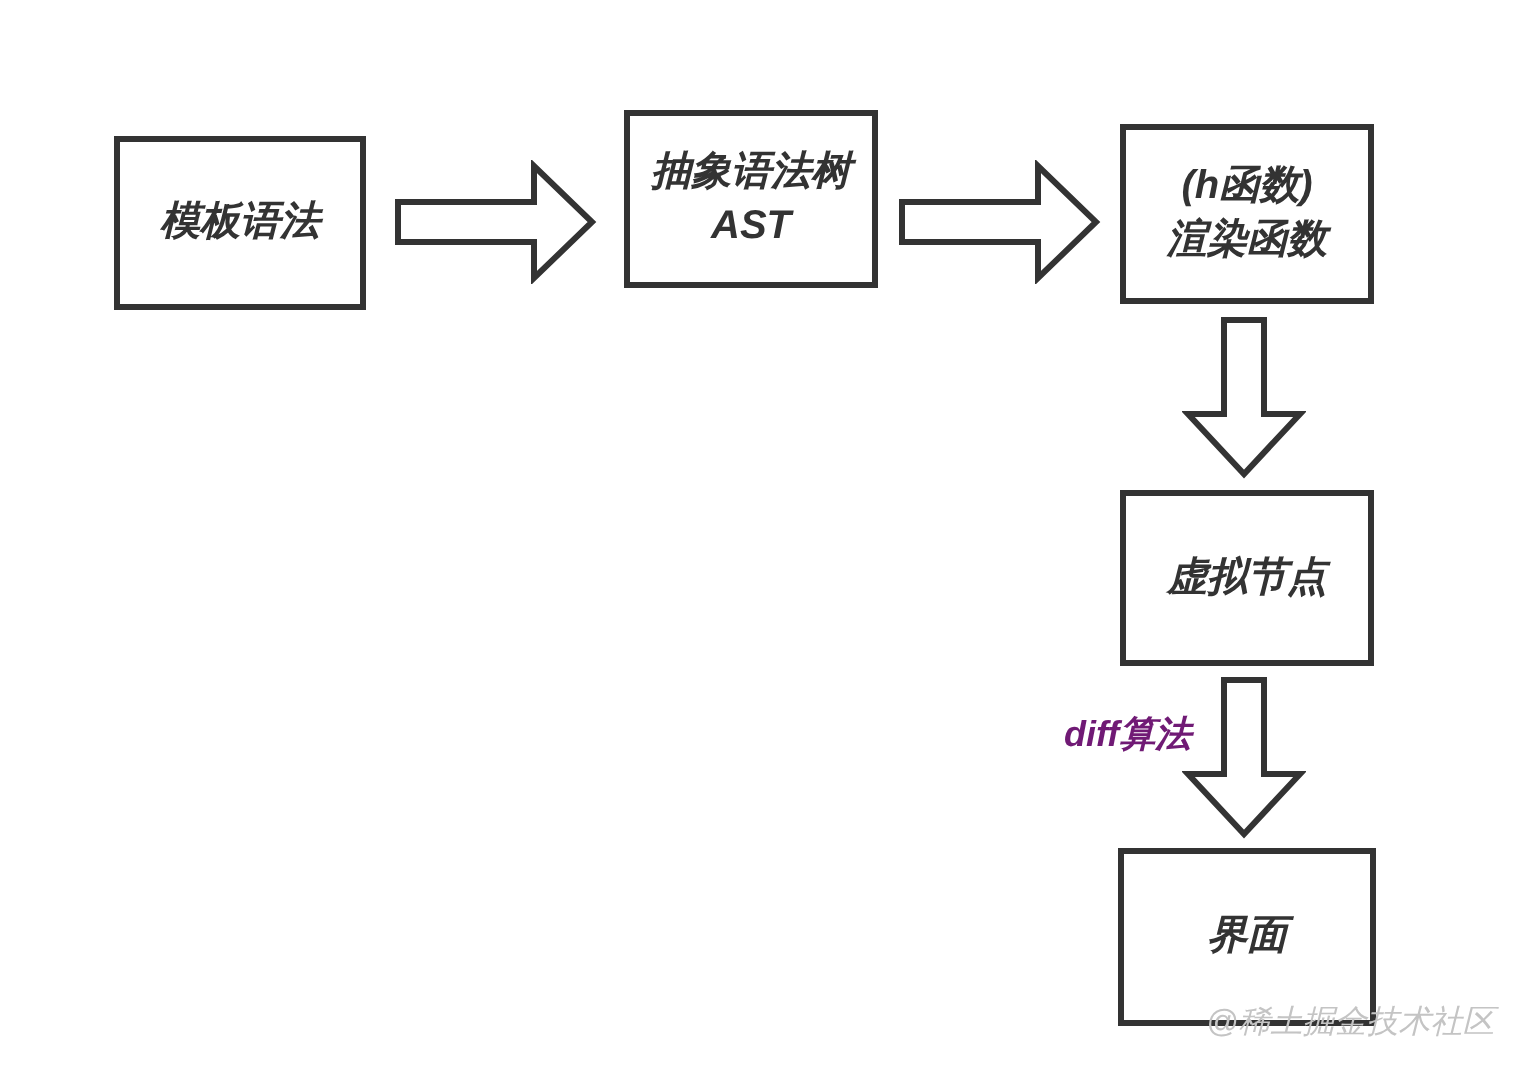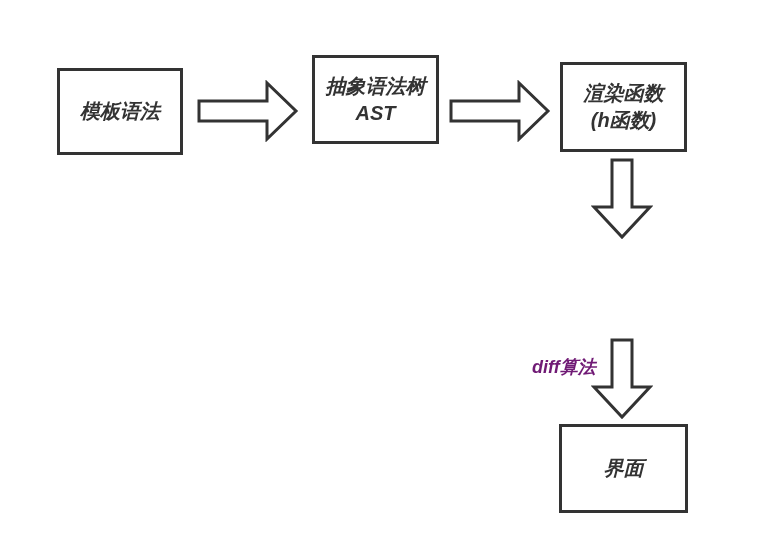--- a/index.html
+++ b/index.html
@@ -77,33 +77,37 @@
   <div class="node node-ast">
     <span>抽象语法树</span>
     <span>AST</span>
   </div>
 
   <svg class="arrow arrow-2" width="102" height="62" viewBox="0 0 102 62">
     <polygon points="2,21 70,21 70,3 99,31 70,59 70,41 2,41" fill="#ffffff" stroke="#333333" stroke-width="3" stroke-linejoin="miter"></polygon>
   </svg>
 
   <div class="node node-render-function">
+    <span>(h函数)</span>
     <span>渲染函数</span>
-    <span>(h函数)</span>
   </div>
 
   <svg class="arrow arrow-3" width="62" height="82" viewBox="0 0 62 82">
     <polygon points="21,2 41,2 41,49 59,49 31,79 3,49 21,49" fill="#ffffff" stroke="#333333" stroke-width="3" stroke-linejoin="miter"></polygon>
   </svg>
 
+  <div class="node node-virtual-node">
+    <span>虚拟节点</span>
+  </div>
 
   <div class="edge-label">diff算法</div>
 
   <svg class="arrow arrow-4" width="62" height="82" viewBox="0 0 62 82">
     <polygon points="21,2 41,2 41,49 59,49 31,79 3,49 21,49" fill="#ffffff" stroke="#333333" stroke-width="3" stroke-linejoin="miter"></polygon>
   </svg>
 
   <div class="node node-ui">
     <span>界面</span>
   </div>
 
+  <div class="watermark">@稀土掘金技术社区</div>
 
 </div>
 
 </body></html>

